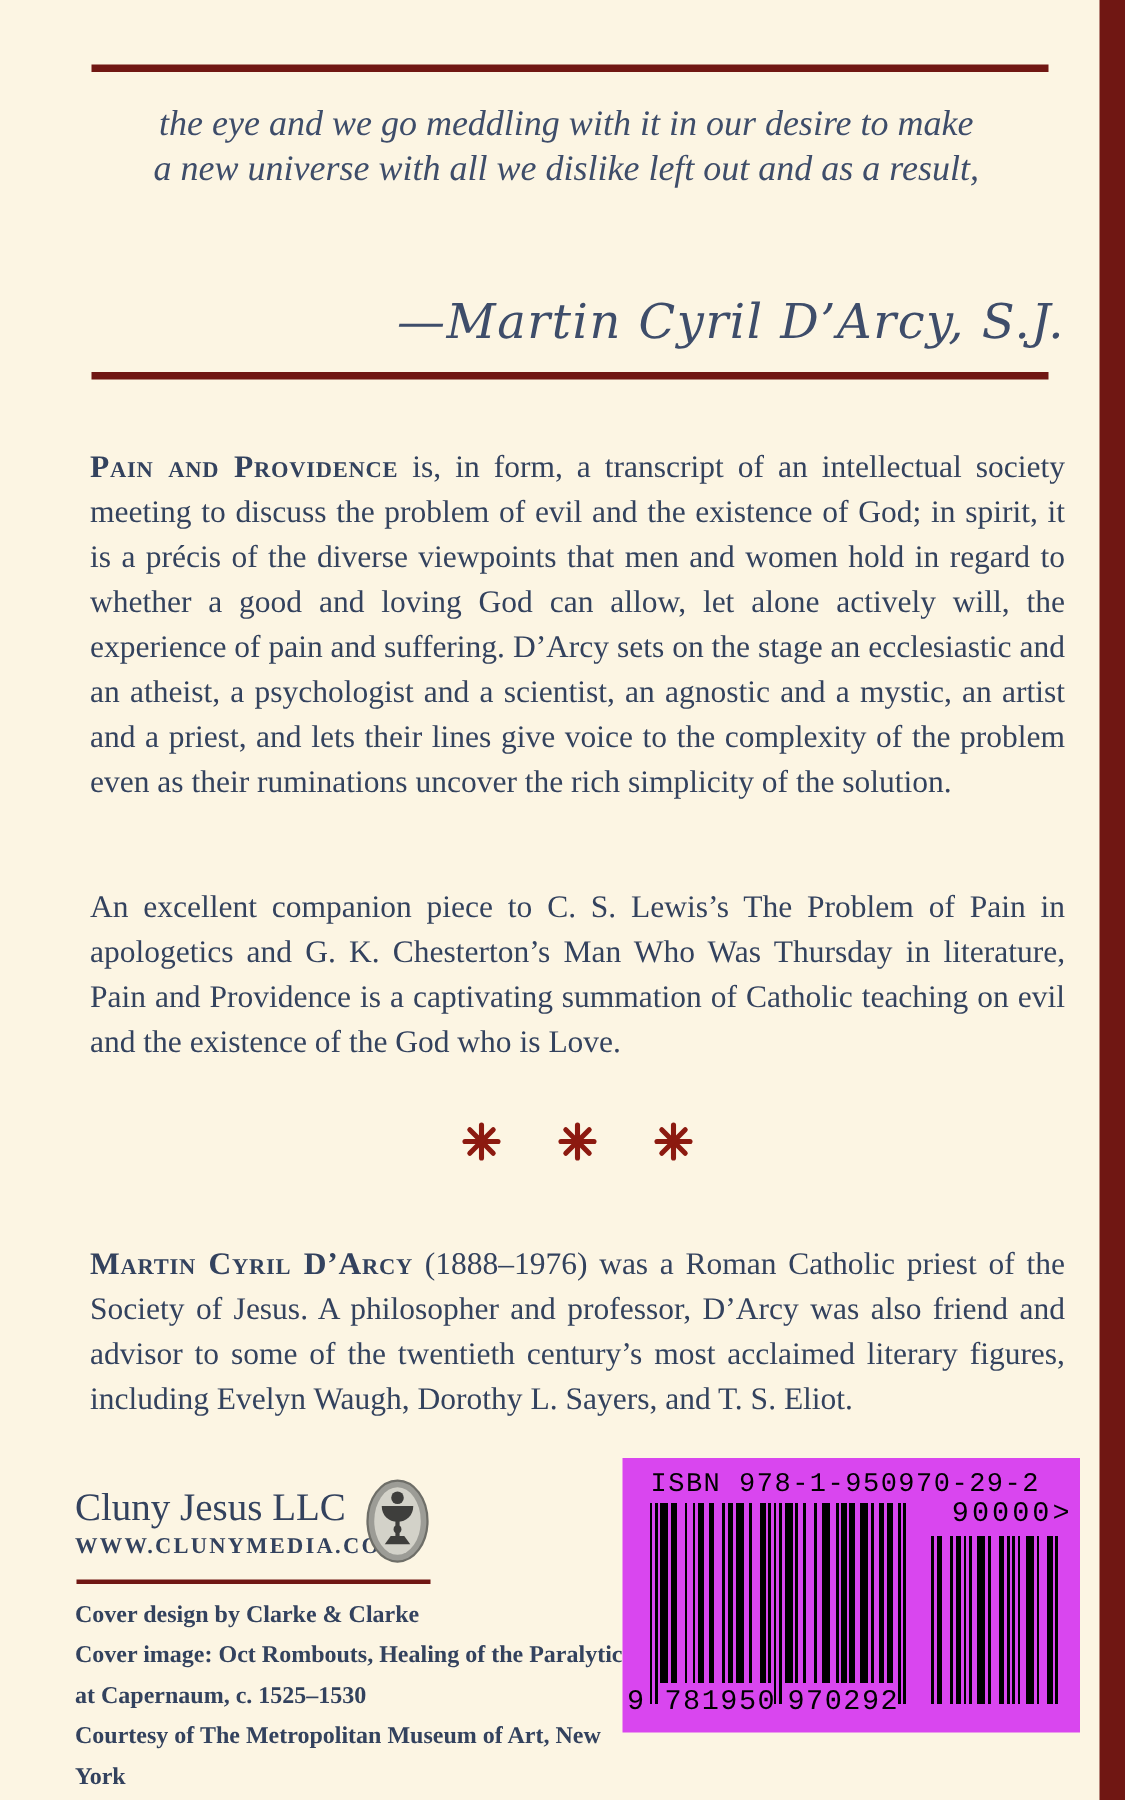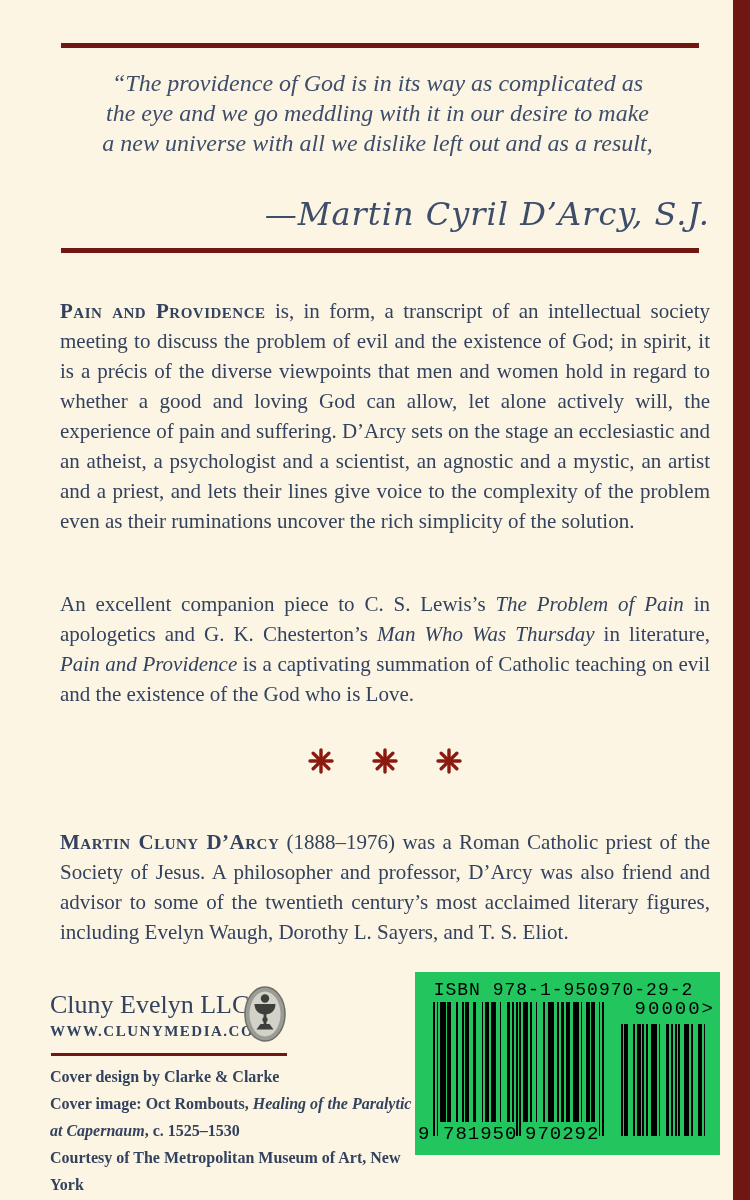--- a/index.html
+++ b/index.html
@@ -30,59 +30,58 @@
   }
 
   .body-text{
     position:absolute;left:60px;width:650px;color:var(--navy);
     font-size:21px;line-height:30px;text-align:justify;
   }
   .p1{top:296px;}
   .p2{top:589px;}
   .bio{top:827px;}
   .lead-caps{font-variant:small-caps;font-weight:bold;letter-spacing:0.5px;}
-  .it{font-style:italic;}
+  .it{}
 
   .separator{
     position:absolute;left:60px;top:748px;width:650px;
     display:flex;justify-content:center;gap:38px;
   }
   .separator svg{display:block;}
 
   .publisher-name{position:absolute;left:50px;top:990px;color:var(--navy);font-size:26px;line-height:30px;}
   .publisher-site{position:absolute;left:50px;top:1023px;color:var(--navy);font-size:15px;font-weight:bold;letter-spacing:1.5px;}
   .logo{position:absolute;left:244px;top:986px;width:42px;height:56px;}
 
   .credits{
     position:absolute;left:50px;top:1063px;width:372px;color:var(--navy);
     font-size:16px;line-height:27px;font-weight:bold;text-align:left;
   }
   .credits .it{font-weight:bold;}
 
-  .barcode-box{position:absolute;left:415px;top:972px;width:305px;height:183px;background:#22c55e;}
+  .barcode-box{position:absolute;left:415px;top:972px;width:305px;height:183px;background:#d946ef;}
   .mono{font-family:"Liberation Mono","DejaVu Sans Mono",monospace;color:#000;}
   .isbn-label{position:absolute;top:8px;left:0;right:8px;text-align:center;font-size:18px;letter-spacing:1px;white-space:nowrap;}
   .addon-label{position:absolute;top:26px;right:5px;font-size:19px;letter-spacing:2px;}
   .main-bars{position:absolute;left:18px;top:30px;line-height:0;}
   .addon-bars{position:absolute;left:204px;top:52px;line-height:0;}
   .digits{position:absolute;top:151px;font-size:19px;}
   .d-lead{left:3px;}
   .d-g1{left:28px;width:70px;text-align:center;letter-spacing:1px;}
   .d-g2{left:110px;width:72px;text-align:center;letter-spacing:1px;}
 </style>
 </head>
 <body>
 
 <div class="page">
   <div class="stripe"></div>
 
   <div class="rule rule-top"></div>
 
   <div class="quote">
-    <div>“The providence of God is in its way as complicated as</div>
     <div>the eye and we go meddling with it in our desire to make</div>
     <div>a new universe with all we dislike left out and as a result,</div>
   </div>
   <div class="attribution">—Martin Cyril D’Arcy, S.J.</div>
 
   <div class="rule rule-quote"></div>
 
   <p class="body-text p1"><span class="lead-caps">Pain and Providence</span><span> is, in form, a transcript of an intellectual society meeting to discuss the problem of evil and the existence of God; in spirit, it is a précis of the diverse viewpoints that men and women hold in regard to whether a good and loving God can allow, let alone actively will, the experience of pain and suffering. D’Arcy sets on the stage an ecclesiastic and an atheist, a psychologist and a scientist, an agnostic and a mystic, an artist and a priest, and lets their lines give voice to the complexity of the problem even as their ruminations uncover the rich simplicity of the solution.</span></p>
 
   <p class="body-text p2"><span>An excellent companion piece to C. S. Lewis’s </span><span class="it">The Problem of Pain</span><span> in apologetics and G. K. Chesterton’s </span><span class="it">Man Who Was Thursday</span><span> in literature, </span><span class="it">Pain and Providence</span><span> is a captivating summation of Catholic teaching on evil and the existence of the God who is Love.</span></p>
@@ -113,23 +112,23 @@
           <g stroke="#8c1a10" stroke-width="3.4" stroke-linecap="round">
             <line x1="13" y1="2" x2="13" y2="24"></line>
             <line x1="2" y1="13" x2="24" y2="13"></line>
             <line x1="5.2" y1="5.2" x2="20.8" y2="20.8"></line>
             <line x1="20.8" y1="5.2" x2="5.2" y2="20.8"></line>
           </g>
         </svg>
     </span>
   </div>
 
-  <p class="body-text bio"><span class="lead-caps">Martin Cluny D’Arcy</span><span> (1888–1976) was a Roman Catholic priest of the Society of Jesus. A philosopher and professor, D’Arcy was also friend and advisor to some of the twentieth century’s most acclaimed literary figures, including Evelyn Waugh, Dorothy L. Sayers, and T. S. Eliot.</span></p>
-
-  <div class="publisher-name">Cluny Evelyn LLC</div>
+  <p class="body-text bio"><span class="lead-caps">Martin Cyril D’Arcy</span><span> (1888–1976) was a Roman Catholic priest of the Society of Jesus. A philosopher and professor, D’Arcy was also friend and advisor to some of the twentieth century’s most acclaimed literary figures, including Evelyn Waugh, Dorothy L. Sayers, and T. S. Eliot.</span></p>
+
+  <div class="publisher-name">Cluny Jesus LLC</div>
   <div class="publisher-site">WWW.CLUNYMEDIA.COM</div>
 
   <span class="logo">
     <svg width="42" height="56" viewBox="0 0 42 56">
       <ellipse cx="21" cy="28" rx="20" ry="27" fill="#9c9c96" stroke="#6e6e68" stroke-width="1.5"></ellipse>
       <ellipse cx="21" cy="28" rx="15.5" ry="22.5" fill="#d3d2c9"></ellipse>
       <circle cx="21" cy="12.5" r="4.2" fill="#3e3e3c"></circle>
       <path d="M10.5 18 h21 c0 6.5 -4.6 10.5 -10.5 10.5 c-5.9 0 -10.5 -4 -10.5 -10.5 z" fill="#3e3e3c"></path>
       <rect x="19.6" y="28" width="2.8" height="10" fill="#3e3e3c"></rect>
       <circle cx="21" cy="33.5" r="2.6" fill="#3e3e3c"></circle>

